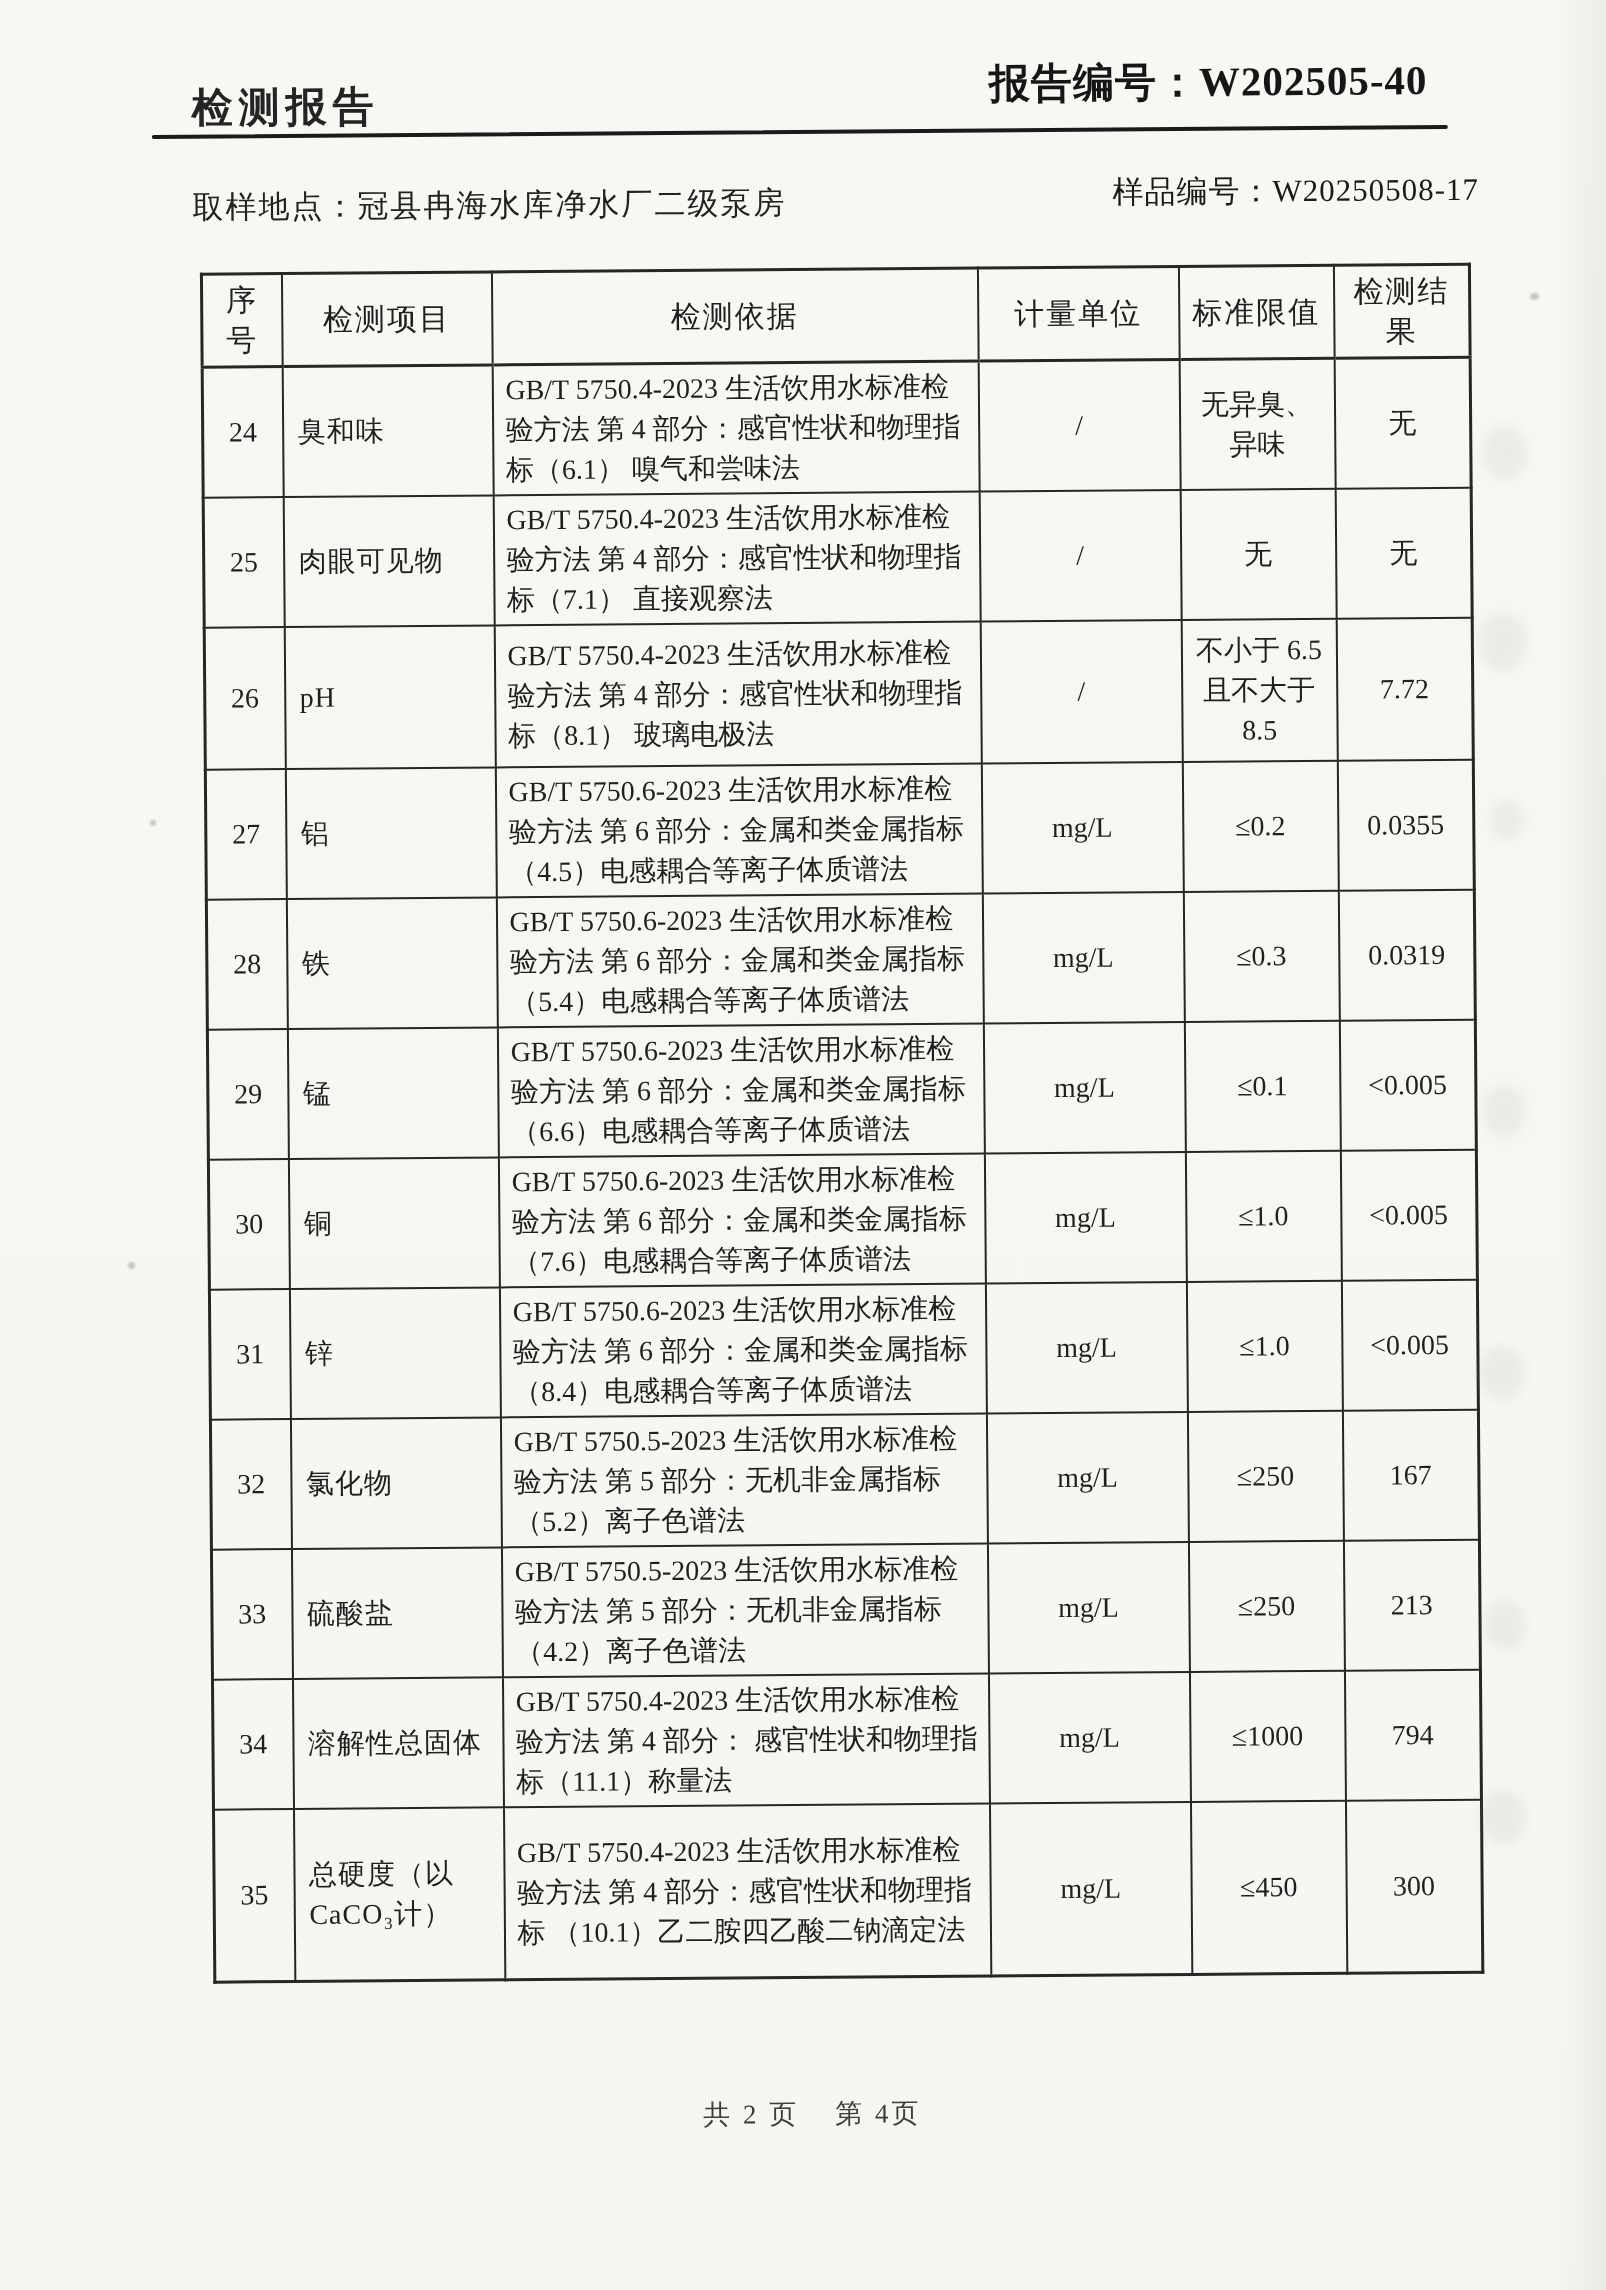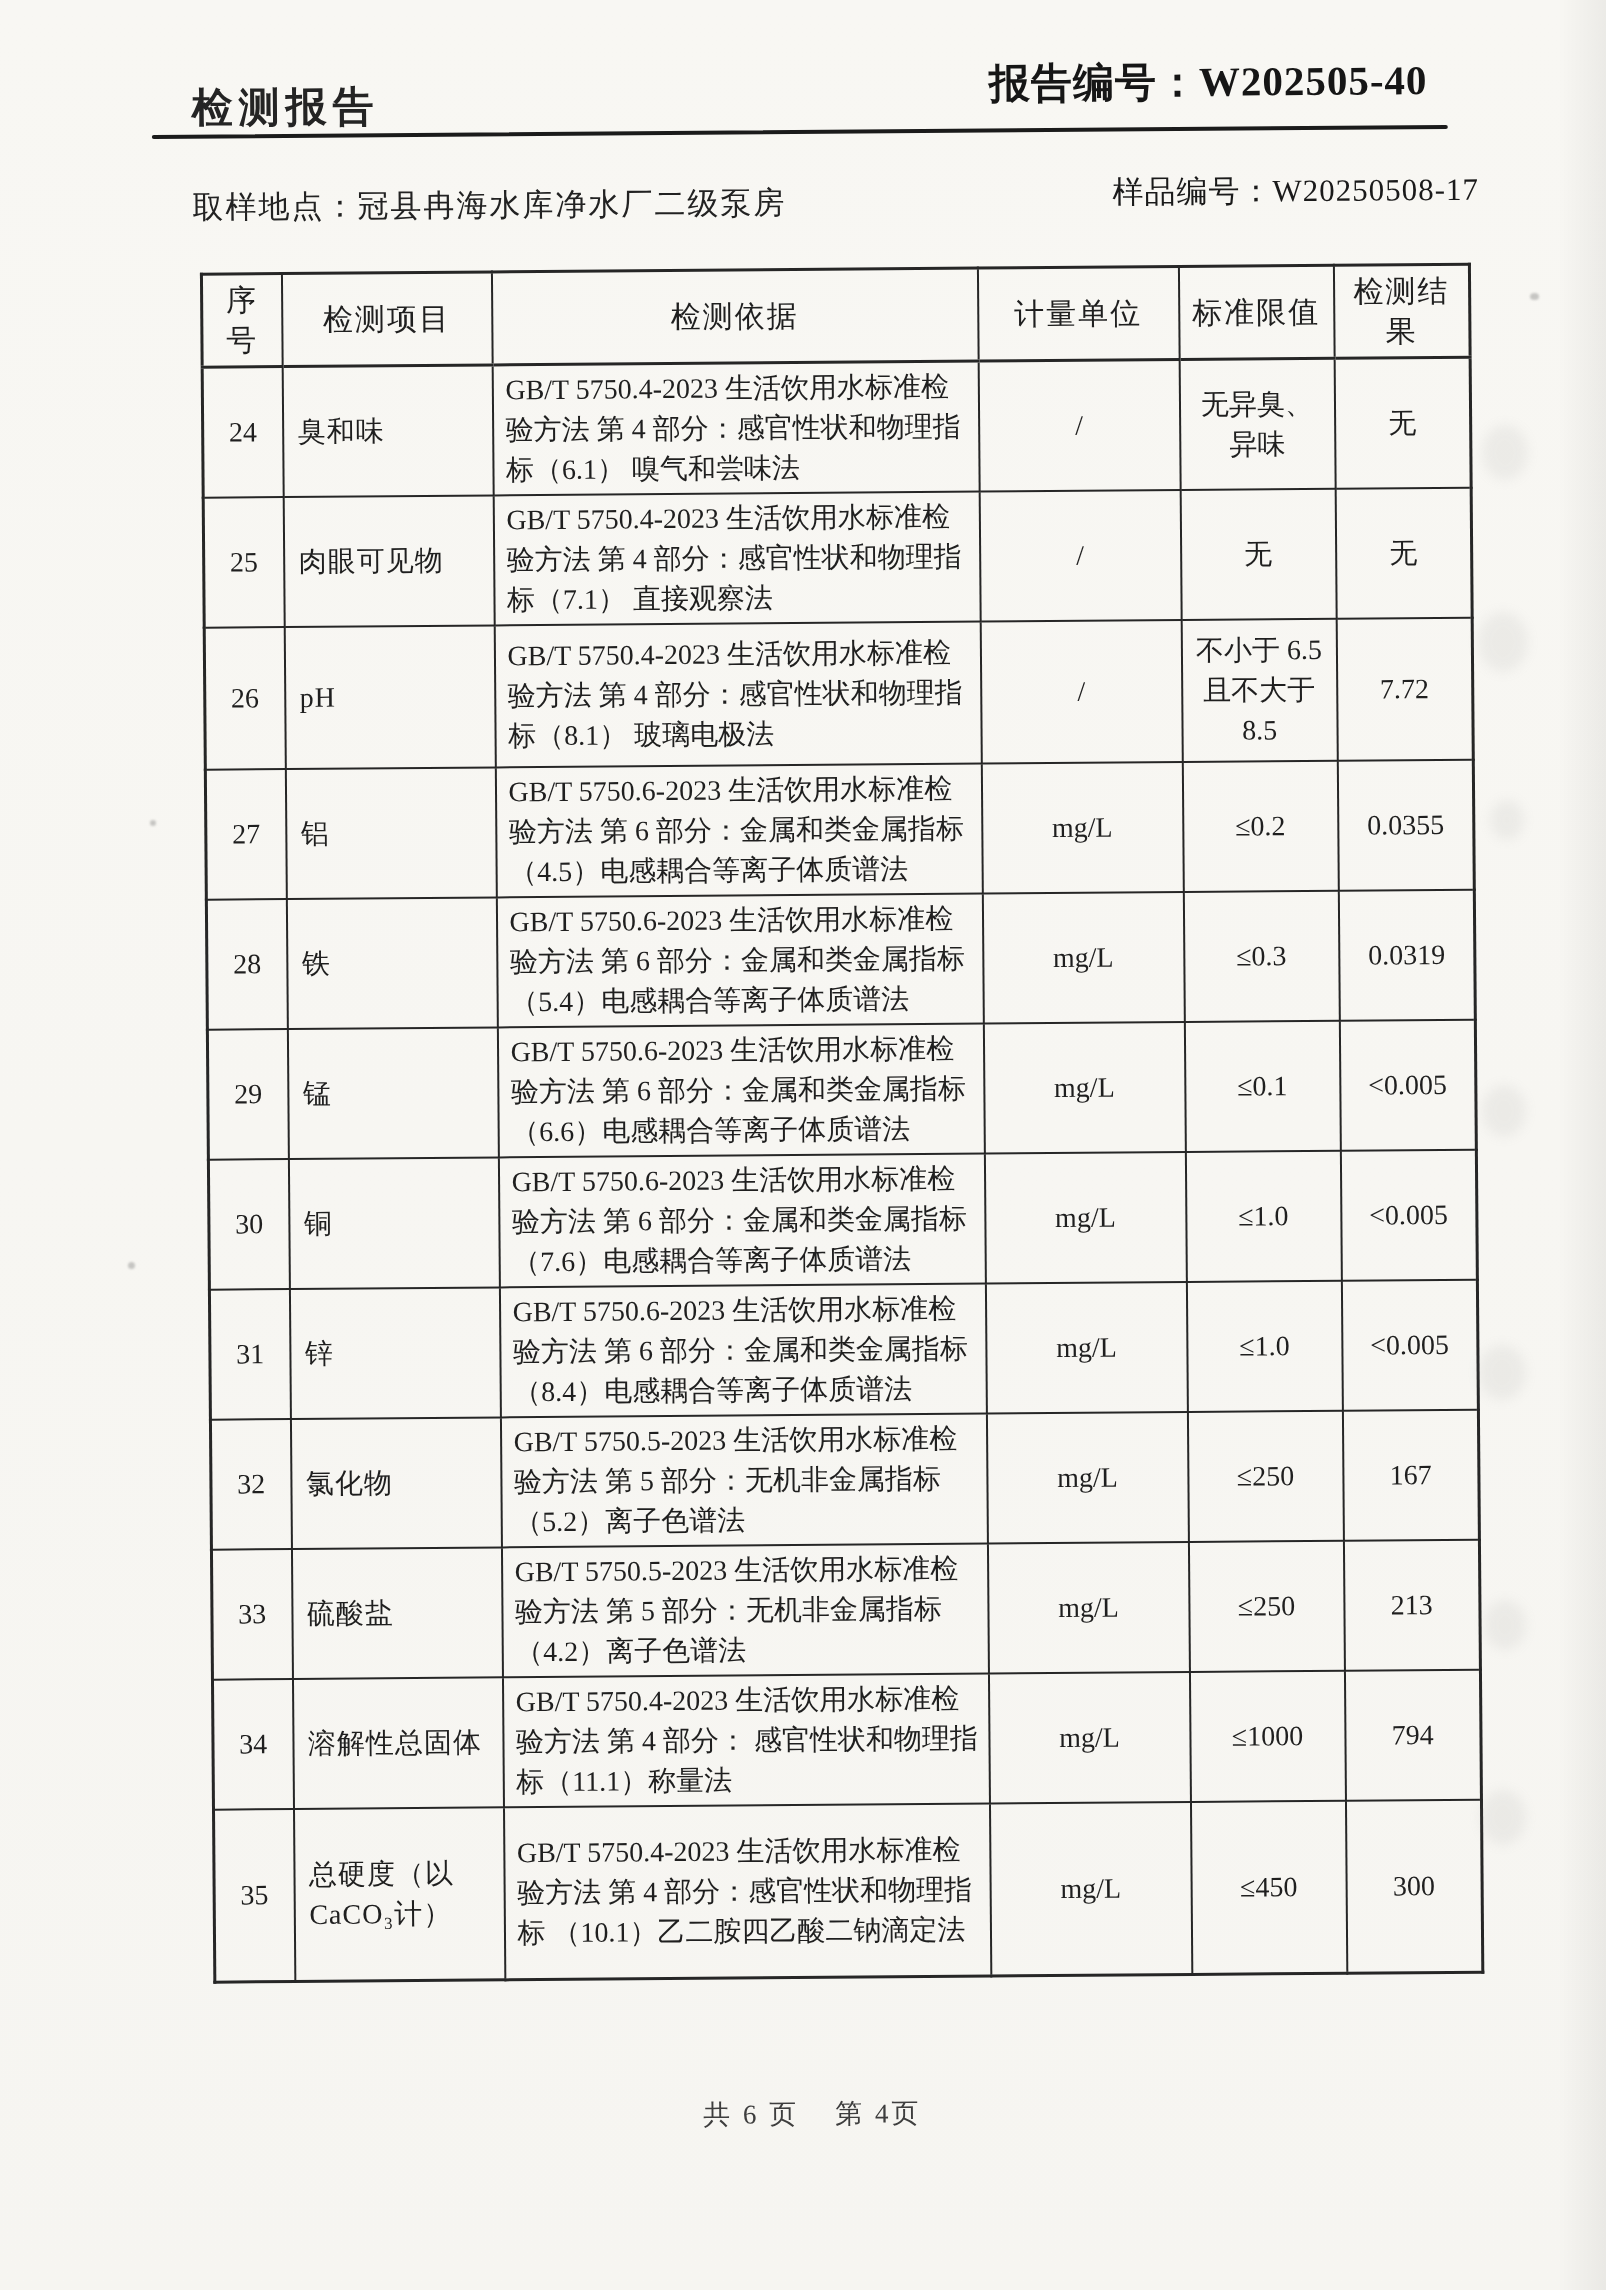--- a/index.html
+++ b/index.html
@@ -217,21 +217,21 @@
     <td>35</td>
     <td class="c-item">总硬度（以CaCO₃计）</td>
     <td class="c-method">GB/T 5750.4-2023 生活饮用水标准检验方法 第 4 部分：感官性状和物理指标 （10.1）乙二胺四乙酸二钠滴定法</td>
     <td>mg/L</td>
     <td>≤450</td>
     <td>300</td>
   </tr>
 </tbody>
     </table>
 
-    <div class="page-footer"><span>共 6 页</span><span>第 4页</span></div>
+    <div class="page-footer"><span>共 2 页</span><span>第 4页</span></div>
   </div>
 
   <div>
     <div class="artifact" style="left:1482px;top:425px;width:46px;height:55px;"></div>
     <div class="artifact" style="left:1478px;top:612px;width:50px;height:60px;"></div>
     <div class="artifact" style="left:1490px;top:800px;width:34px;height:40px;"></div>
     <div class="artifact" style="left:1482px;top:1085px;width:44px;height:52px;"></div>
     <div class="artifact" style="left:1478px;top:1345px;width:48px;height:55px;"></div>
     <div class="artifact" style="left:1484px;top:1600px;width:42px;height:50px;"></div>
     <div class="artifact" style="left:1480px;top:1790px;width:46px;height:55px;"></div>

